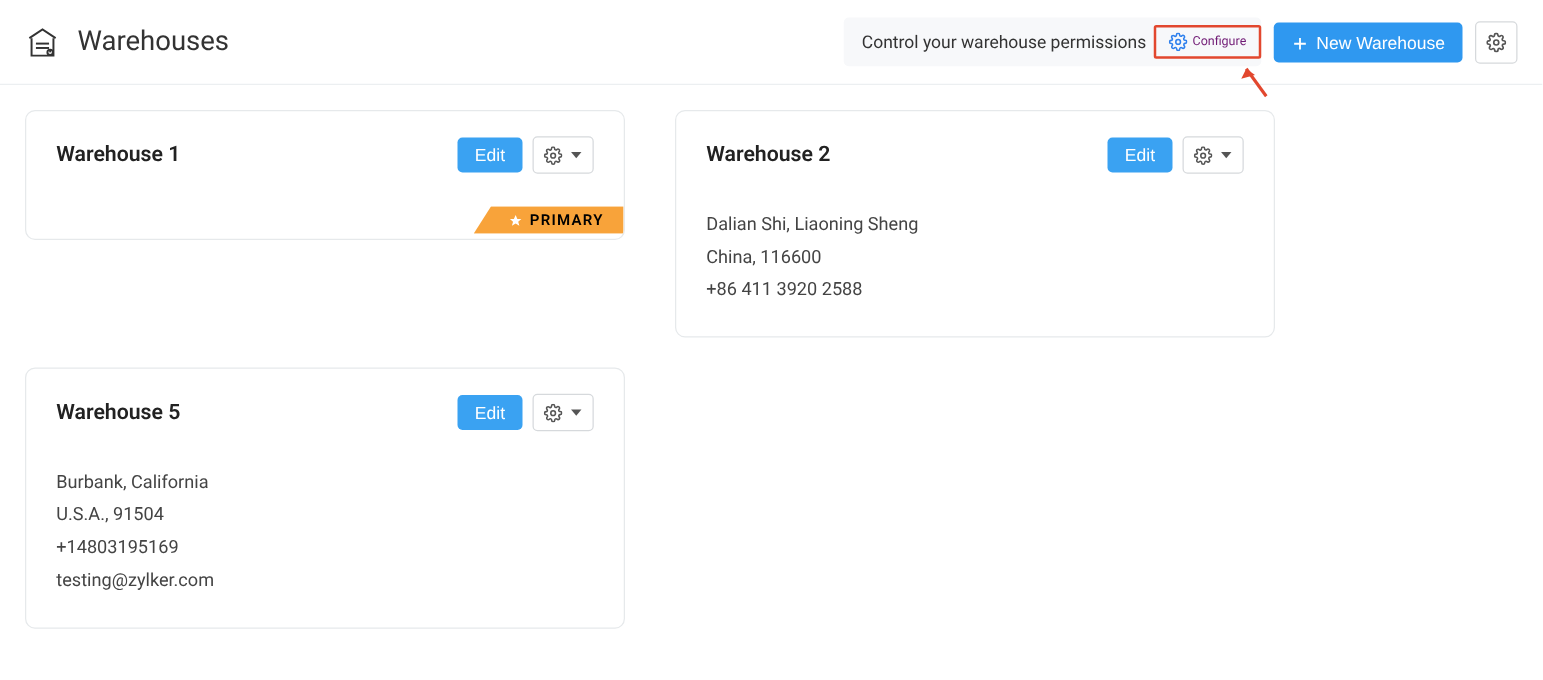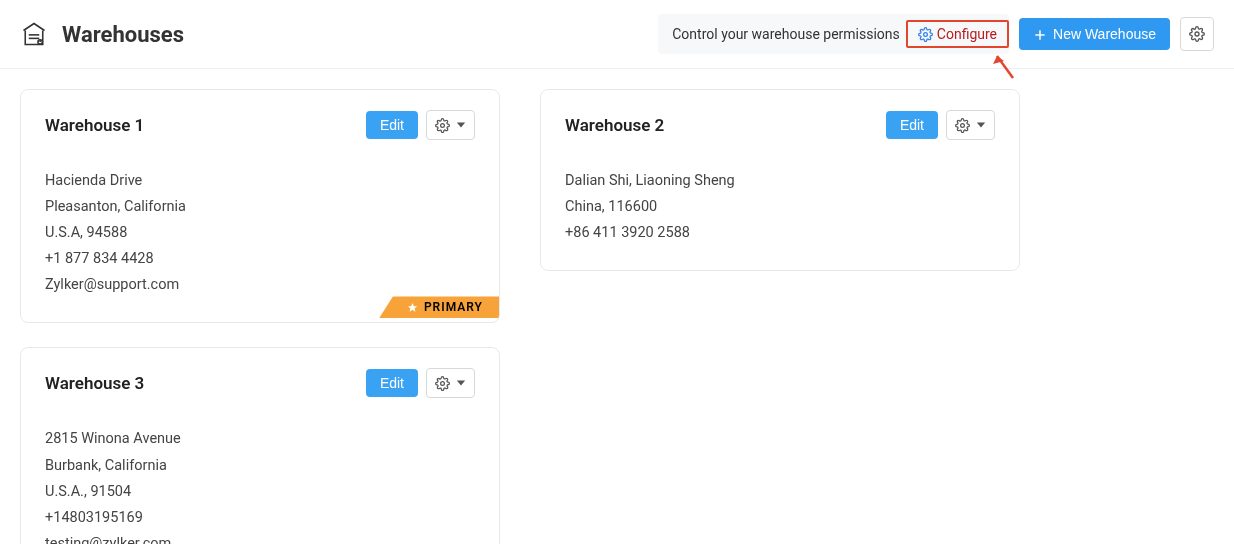--- a/index.html
+++ b/index.html
@@ -22,21 +22,21 @@
     gap: 14px;
   }
   .warehouse-icon {
     width: 28px;
     height: 28px;
     color: #333;
     flex-shrink: 0;
   }
   .page-title {
     font-size: 22px;
-    font-weight: 700;
+    font-weight: 400;
     color: #333;
   }
   .header-right {
     margin-left: auto;
     display: flex;
     align-items: center;
     gap: 10px;
   }
   .perm-strip {
     display: flex;
@@ -45,22 +45,22 @@
     border-radius: 4px;
     padding: 6px 0 6px 14px;
     font-size: 14px;
     color: #333;
   }
   .perm-text { padding-right: 6px; }
   .configure-link {
     display: flex;
     align-items: center;
     gap: 4px;
-    color: #b91c1c;
-    font-size: 14px;
+    color: #701a75;
+    font-size: 10px;
     padding: 4px 10px;
     border: 2px solid #e2472e;
     border-radius: 2px;
     position: relative;
     cursor: pointer;
   }
   .arrow-annotation {
     position: absolute;
     bottom: -38px;
     right: -12px;
@@ -237,27 +237,20 @@
             </svg>
           </span>
           <span>
             <svg viewBox="0 0 12 12" width="10" height="10">
                 <polygon points="1,3 11,3 6,9" fill="#555"></polygon>
               </svg>
           </span>
         </button>
       </div>
     </div>
-    <div class="card-body">
-      <div>Hacienda Drive</div>
-      <div>Pleasanton, California</div>
-      <div>U.S.A, 94588</div>
-      <div>+1 877 834 4428</div>
-      <div>Zylker@support.com</div>
-    </div>
     <div class="primary-badge">
       <span>
         <svg viewBox="0 0 24 24" width="11" height="11" fill="#fff">
             <polygon points="12,2 15,9 22,9 16.5,14 18.5,21 12,17 5.5,21 7.5,14 2,9 9,9"></polygon>
           </svg>
       </span>
       <span>PRIMARY</span>
     </div>
   </div>
 
@@ -283,40 +276,39 @@
     </div>
     <div class="card-body">
       <div>Dalian Shi, Liaoning Sheng</div>
       <div>China, 116600</div>
       <div>+86 411 3920 2588</div>
     </div>
   </div>
 
   <div class="card">
     <div class="card-head">
-      <span class="card-title">Warehouse 3</span>
+      <span class="card-title">Warehouse 5</span>
       <div class="card-actions">
         <button class="edit-btn">Edit</button>
         <button class="dropdown-btn">
           <span>
             <svg viewBox="0 0 24 24" width="15" height="15" fill="none" stroke="#555" stroke-width="2">
               <circle cx="12" cy="12" r="3"></circle>
               <path d="M19.4 15a1.65 1.65 0 0 0 .33 1.82l.06.06a2 2 0 1 1-2.83 2.83l-.06-.06a1.65 1.65 0 0 0-1.82-.33 1.65 1.65 0 0 0-1 1.51V21a2 2 0 1 1-4 0v-.09a1.65 1.65 0 0 0-1-1.51 1.65 1.65 0 0 0-1.82.33l-.06.06a2 2 0 1 1-2.83-2.83l.06-.06a1.65 1.65 0 0 0 .33-1.82 1.65 1.65 0 0 0-1.51-1H3a2 2 0 1 1 0-4h.09a1.65 1.65 0 0 0 1.51-1 1.65 1.65 0 0 0-.33-1.82l-.06-.06a2 2 0 1 1 2.83-2.83l.06.06a1.65 1.65 0 0 0 1.82.33h0a1.65 1.65 0 0 0 1-1.51V3a2 2 0 1 1 4 0v.09a1.65 1.65 0 0 0 1 1.51h0a1.65 1.65 0 0 0 1.82-.33l.06-.06a2 2 0 1 1 2.83 2.83l-.06.06a1.65 1.65 0 0 0-.33 1.82v0a1.65 1.65 0 0 0 1.51 1H21a2 2 0 1 1 0 4h-.09a1.65 1.65 0 0 0-1.51 1z"></path>
             </svg>
           </span>
           <span>
             <svg viewBox="0 0 12 12" width="10" height="10">
                 <polygon points="1,3 11,3 6,9" fill="#555"></polygon>
               </svg>
           </span>
         </button>
       </div>
     </div>
     <div class="card-body">
-      <div>2815 Winona Avenue</div>
       <div>Burbank, California</div>
       <div>U.S.A., 91504</div>
       <div>+14803195169</div>
       <div>testing@zylker.com</div>
     </div>
   </div>
 
 </div>
 
 </body></html>

